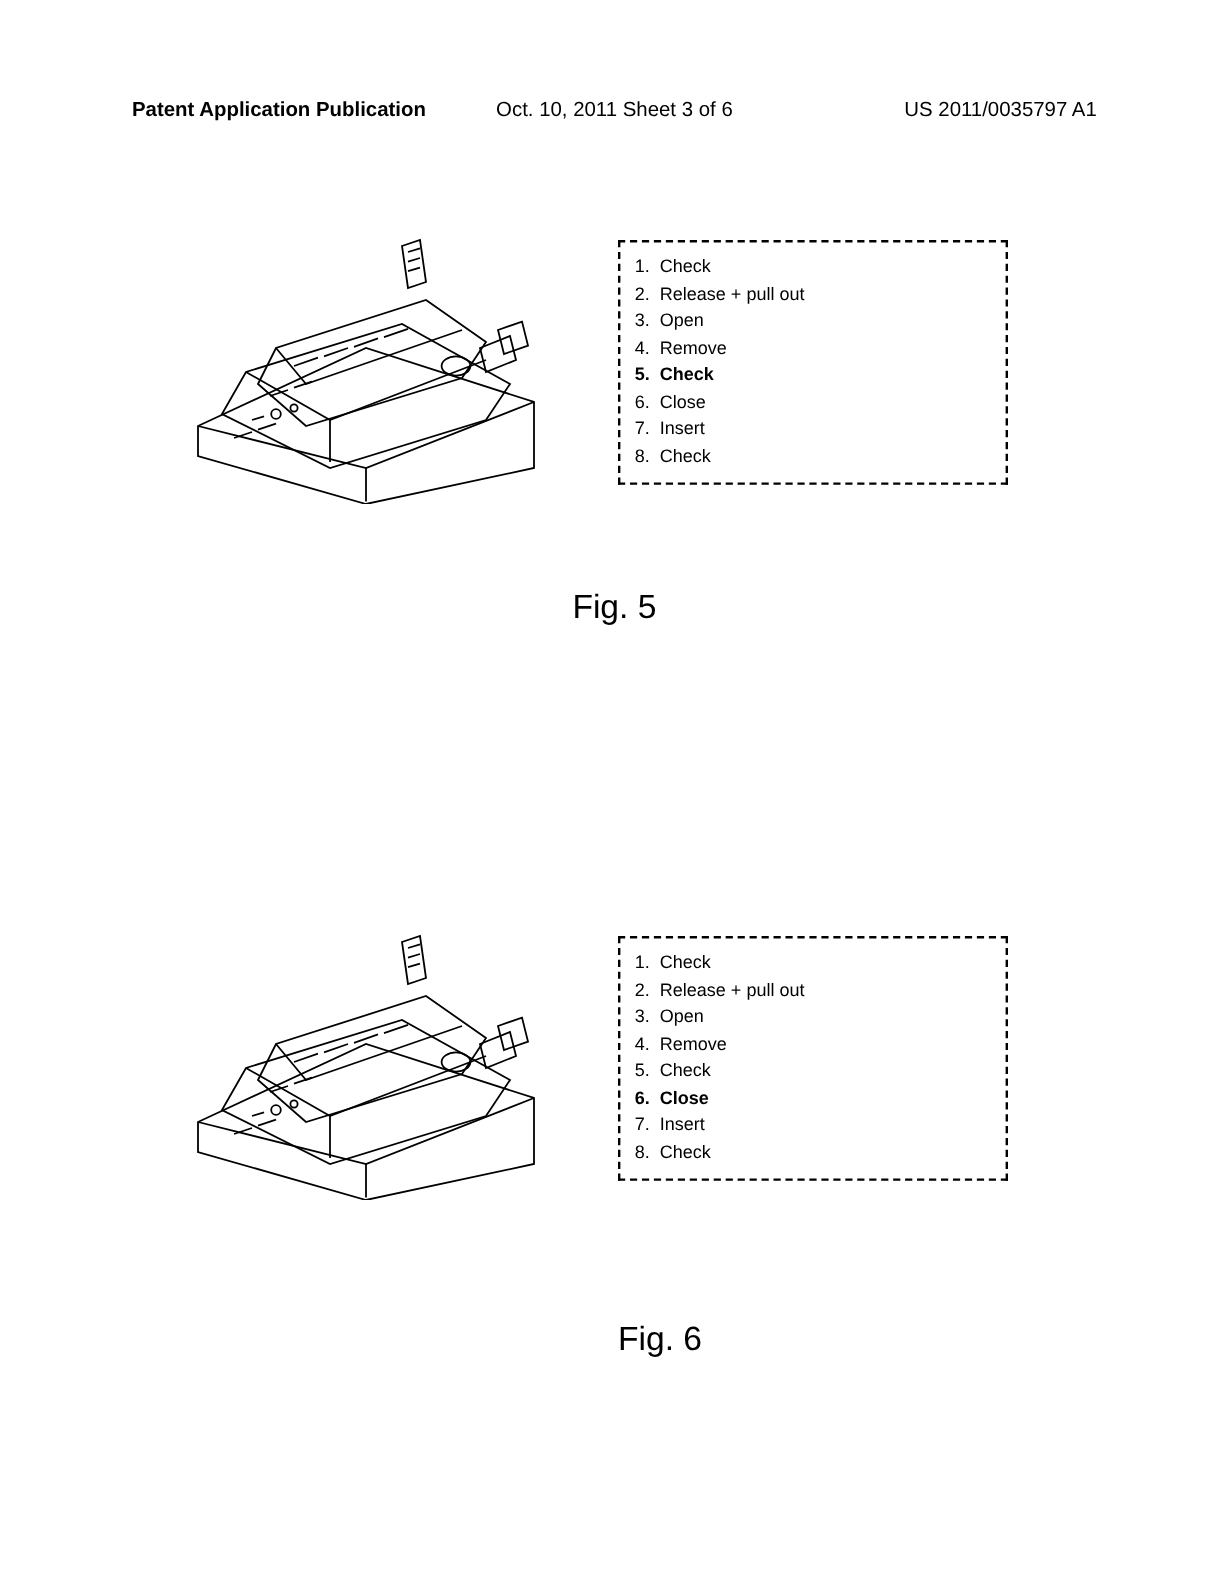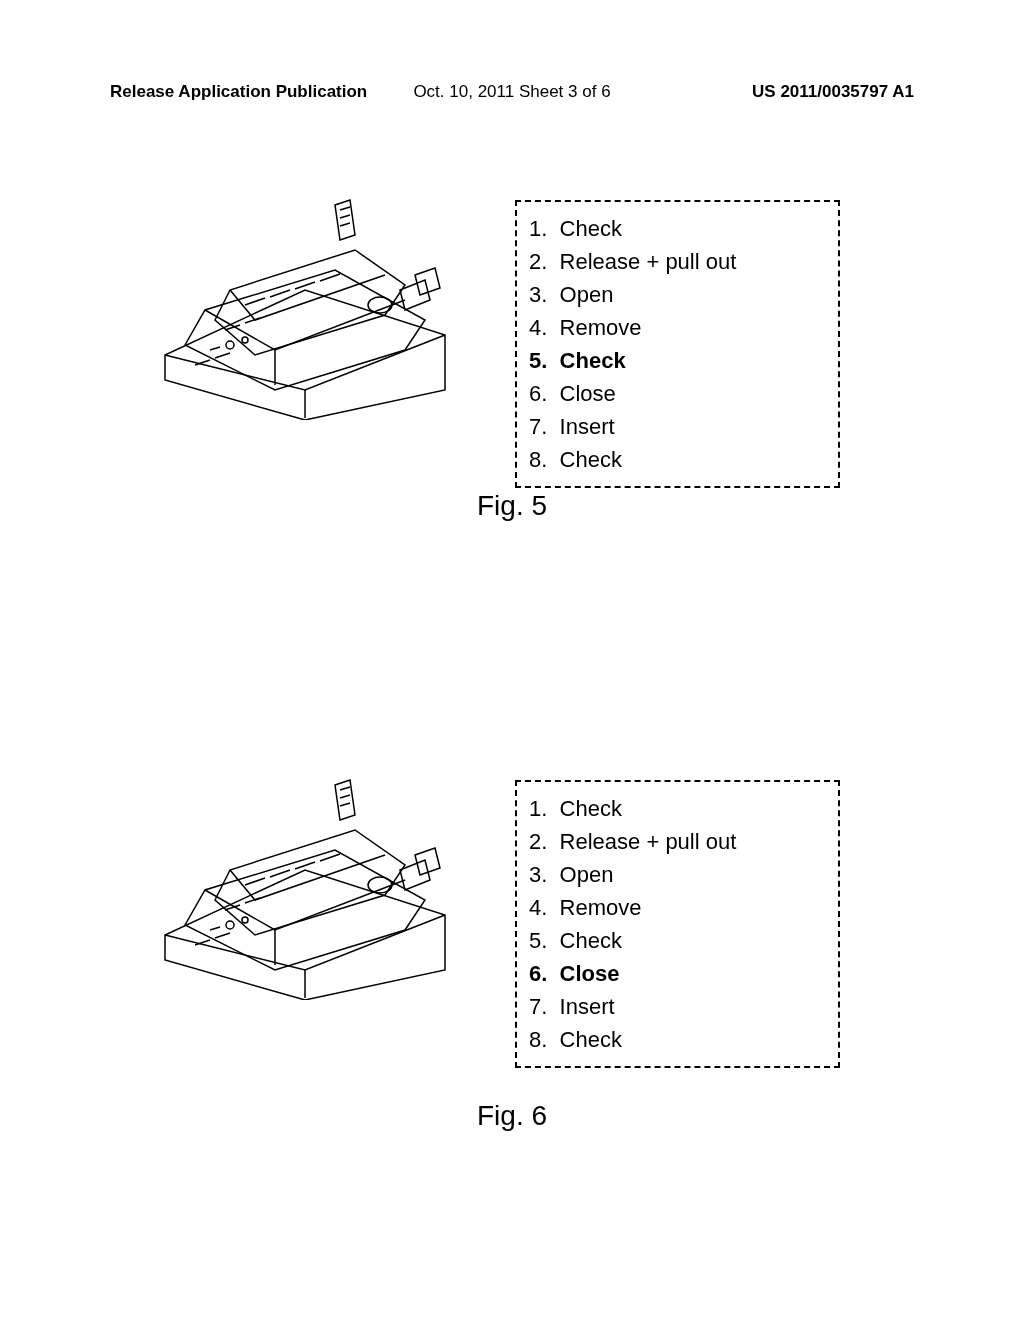--- a/index.html
+++ b/index.html
@@ -26,21 +26,21 @@
     }
     .header-left {
       font-weight: bold;
     }
     .header-center {
       position: absolute;
       left: 50%;
       transform: translateX(-50%);
     }
     .header-right {
-      font-weight: bold;
+      font-weight: normal;
     }
     .figure-block {
       position: absolute;
       left: 0;
       right: 0;
     }
     .figure-block-1 {
       top: 180px;
     }
     .figure-block-2 {
@@ -53,47 +53,48 @@
       width: 300px;
       height: 230px;
     }
     .steps-box {
       position: absolute;
       left: 515px;
       top: 20px;
       width: 325px;
       border: 2px dashed #000;
       padding: 10px 12px;
-      font-size: 22px;
+      font-size: 15px;
       line-height: 1.5;
     }
     .steps-box .step {
       display: block;
     }
     .steps-box .step.bold {
       font-weight: bold;
     }
     .fig-caption {
       position: absolute;
       left: 50%;
       transform: translateX(-50%);
       font-size: 28px;
     }
     .fig-caption-1 {
       top: 490px;
     }
     .fig-caption-2 {
       top: 1100px;
+      margin-left: 38px;
     }
   </style>
 </head>
 <body>
 
 <div class="header">
-  <span class="header-left">Release Application Publication</span>
+  <span class="header-left">Patent Application Publication</span>
   <span class="header-center">Oct. 10, 2011  Sheet 3 of 6</span>
   <span class="header-right">US 2011/0035797 A1</span>
 </div>
 
 <div class="figure-block figure-block-1">
   <svg class="device-drawing" viewBox="0 0 300 230">
     <g stroke="#000" stroke-width="1.5" fill="none">
       <path d="M 10 190 L 10 165 L 150 100 L 290 145 L 290 200 L 150 230 L 10 190 Z"></path>
       <path d="M 10 165 L 150 200 L 290 145"></path>
       <path d="M 150 200 L 150 228"></path>

